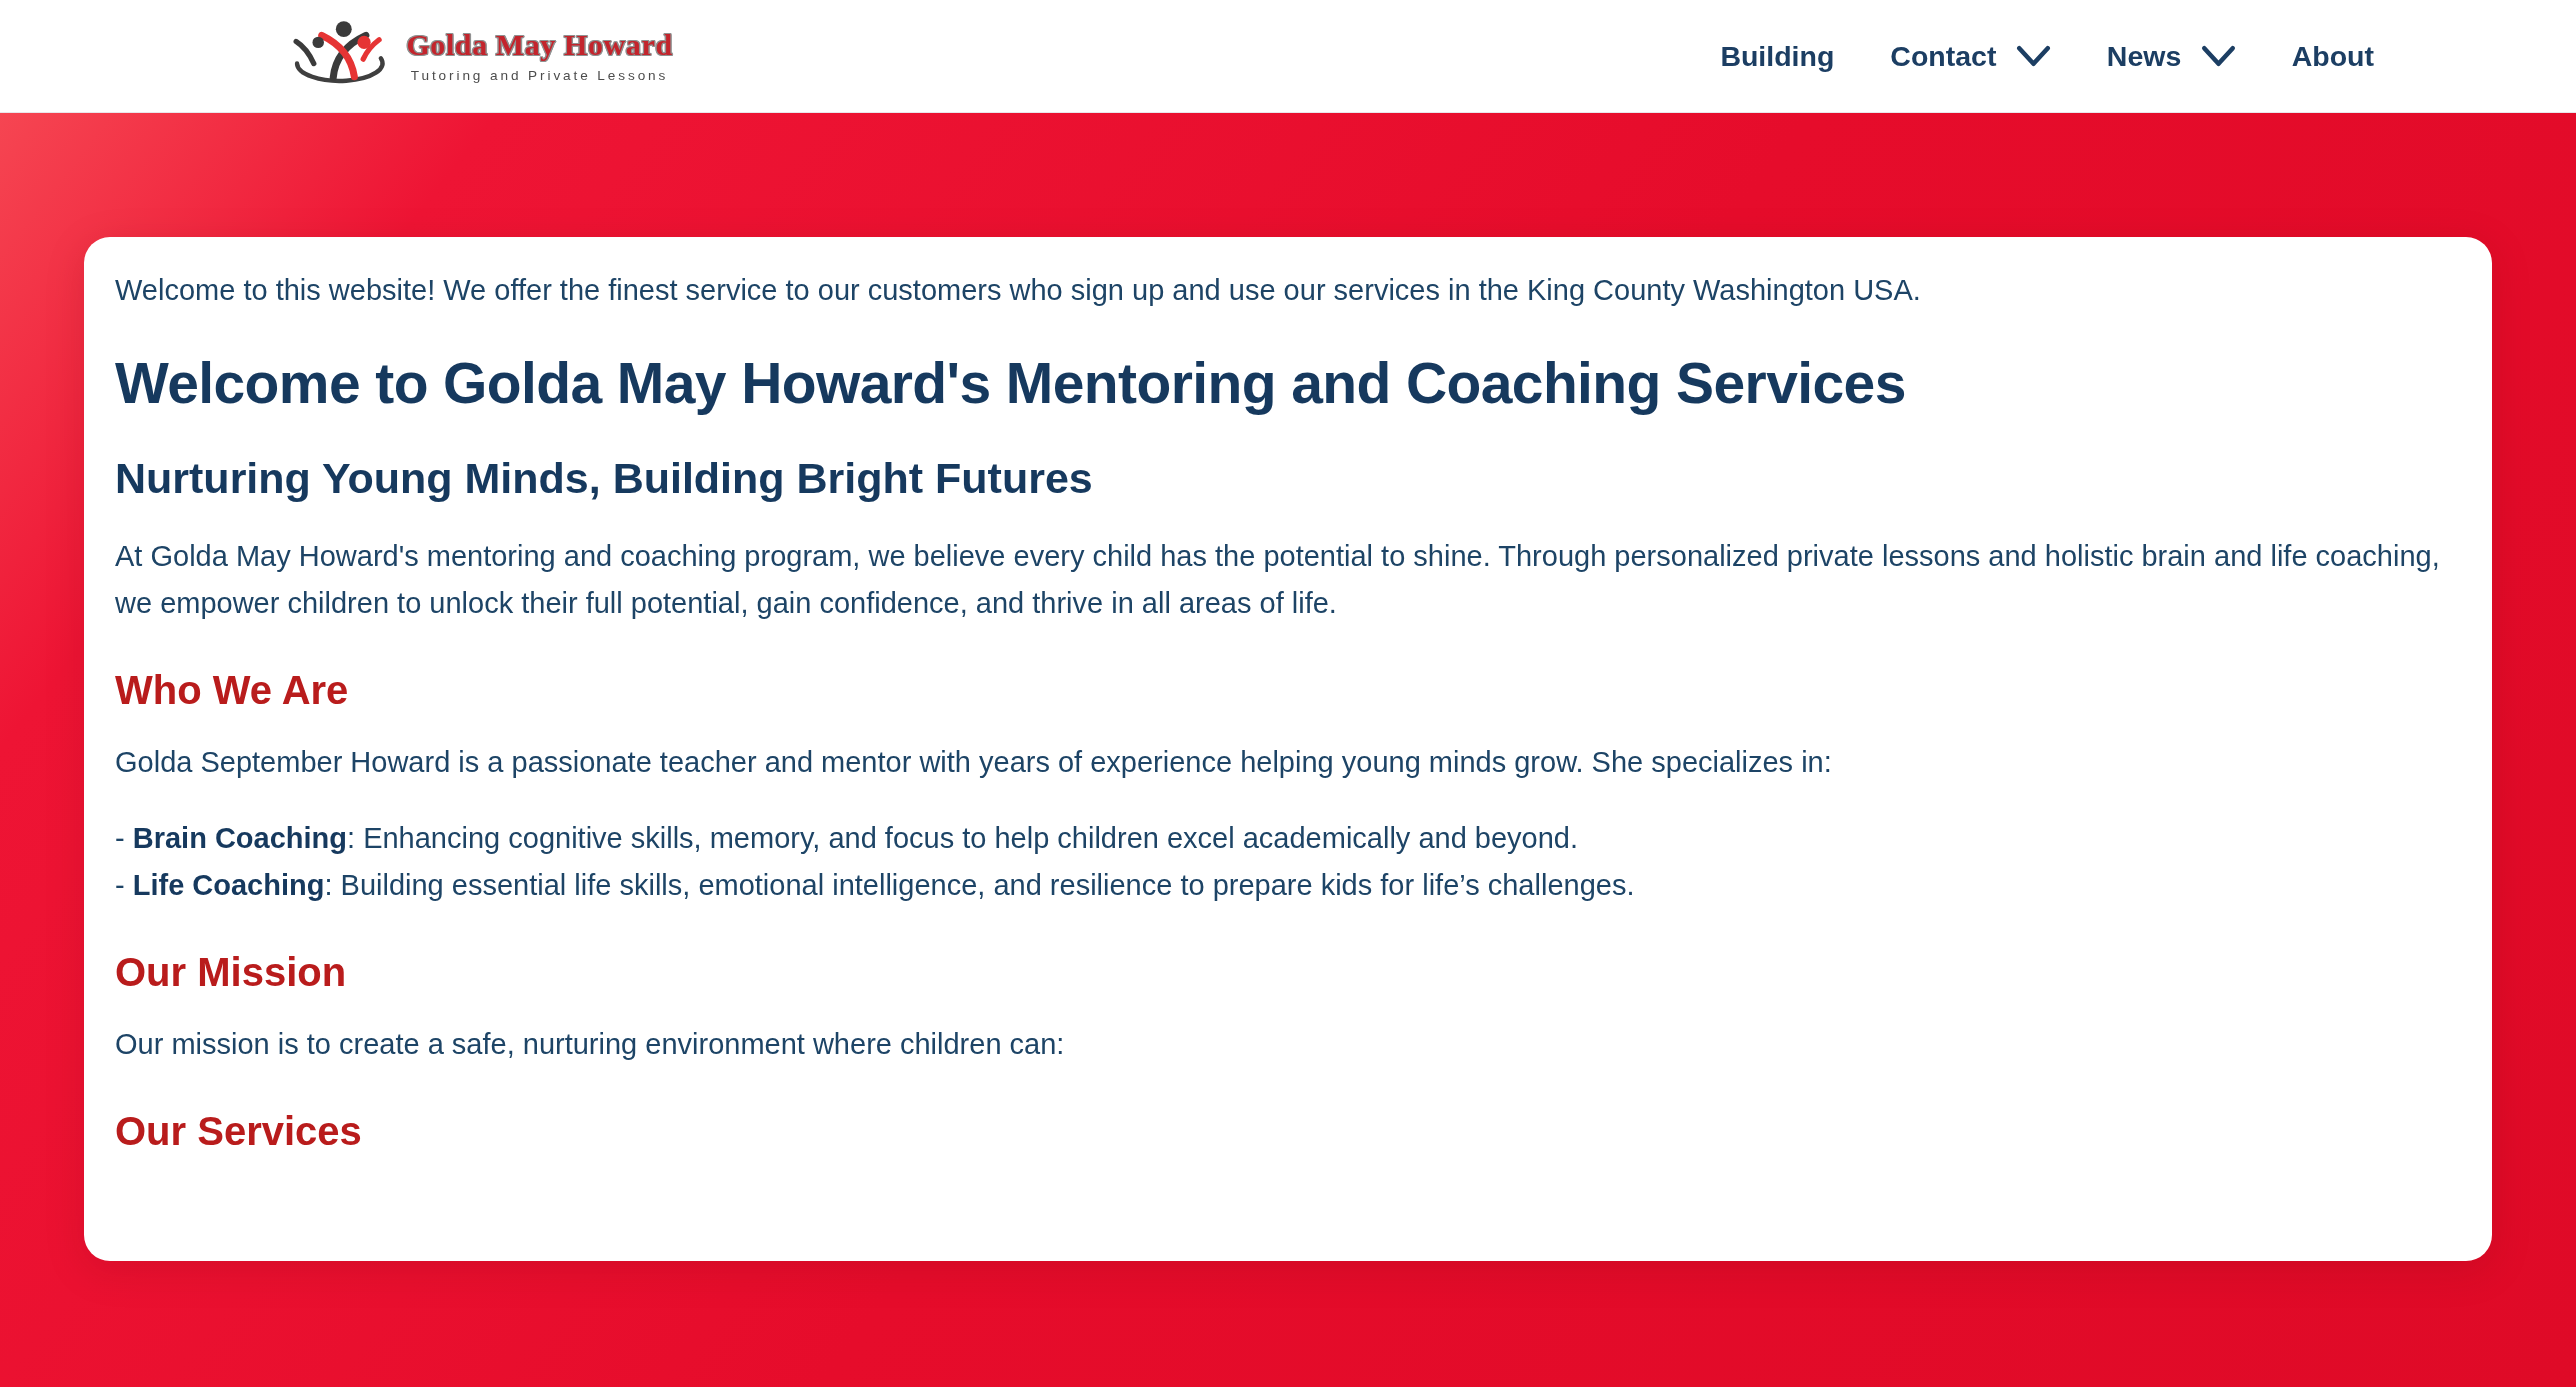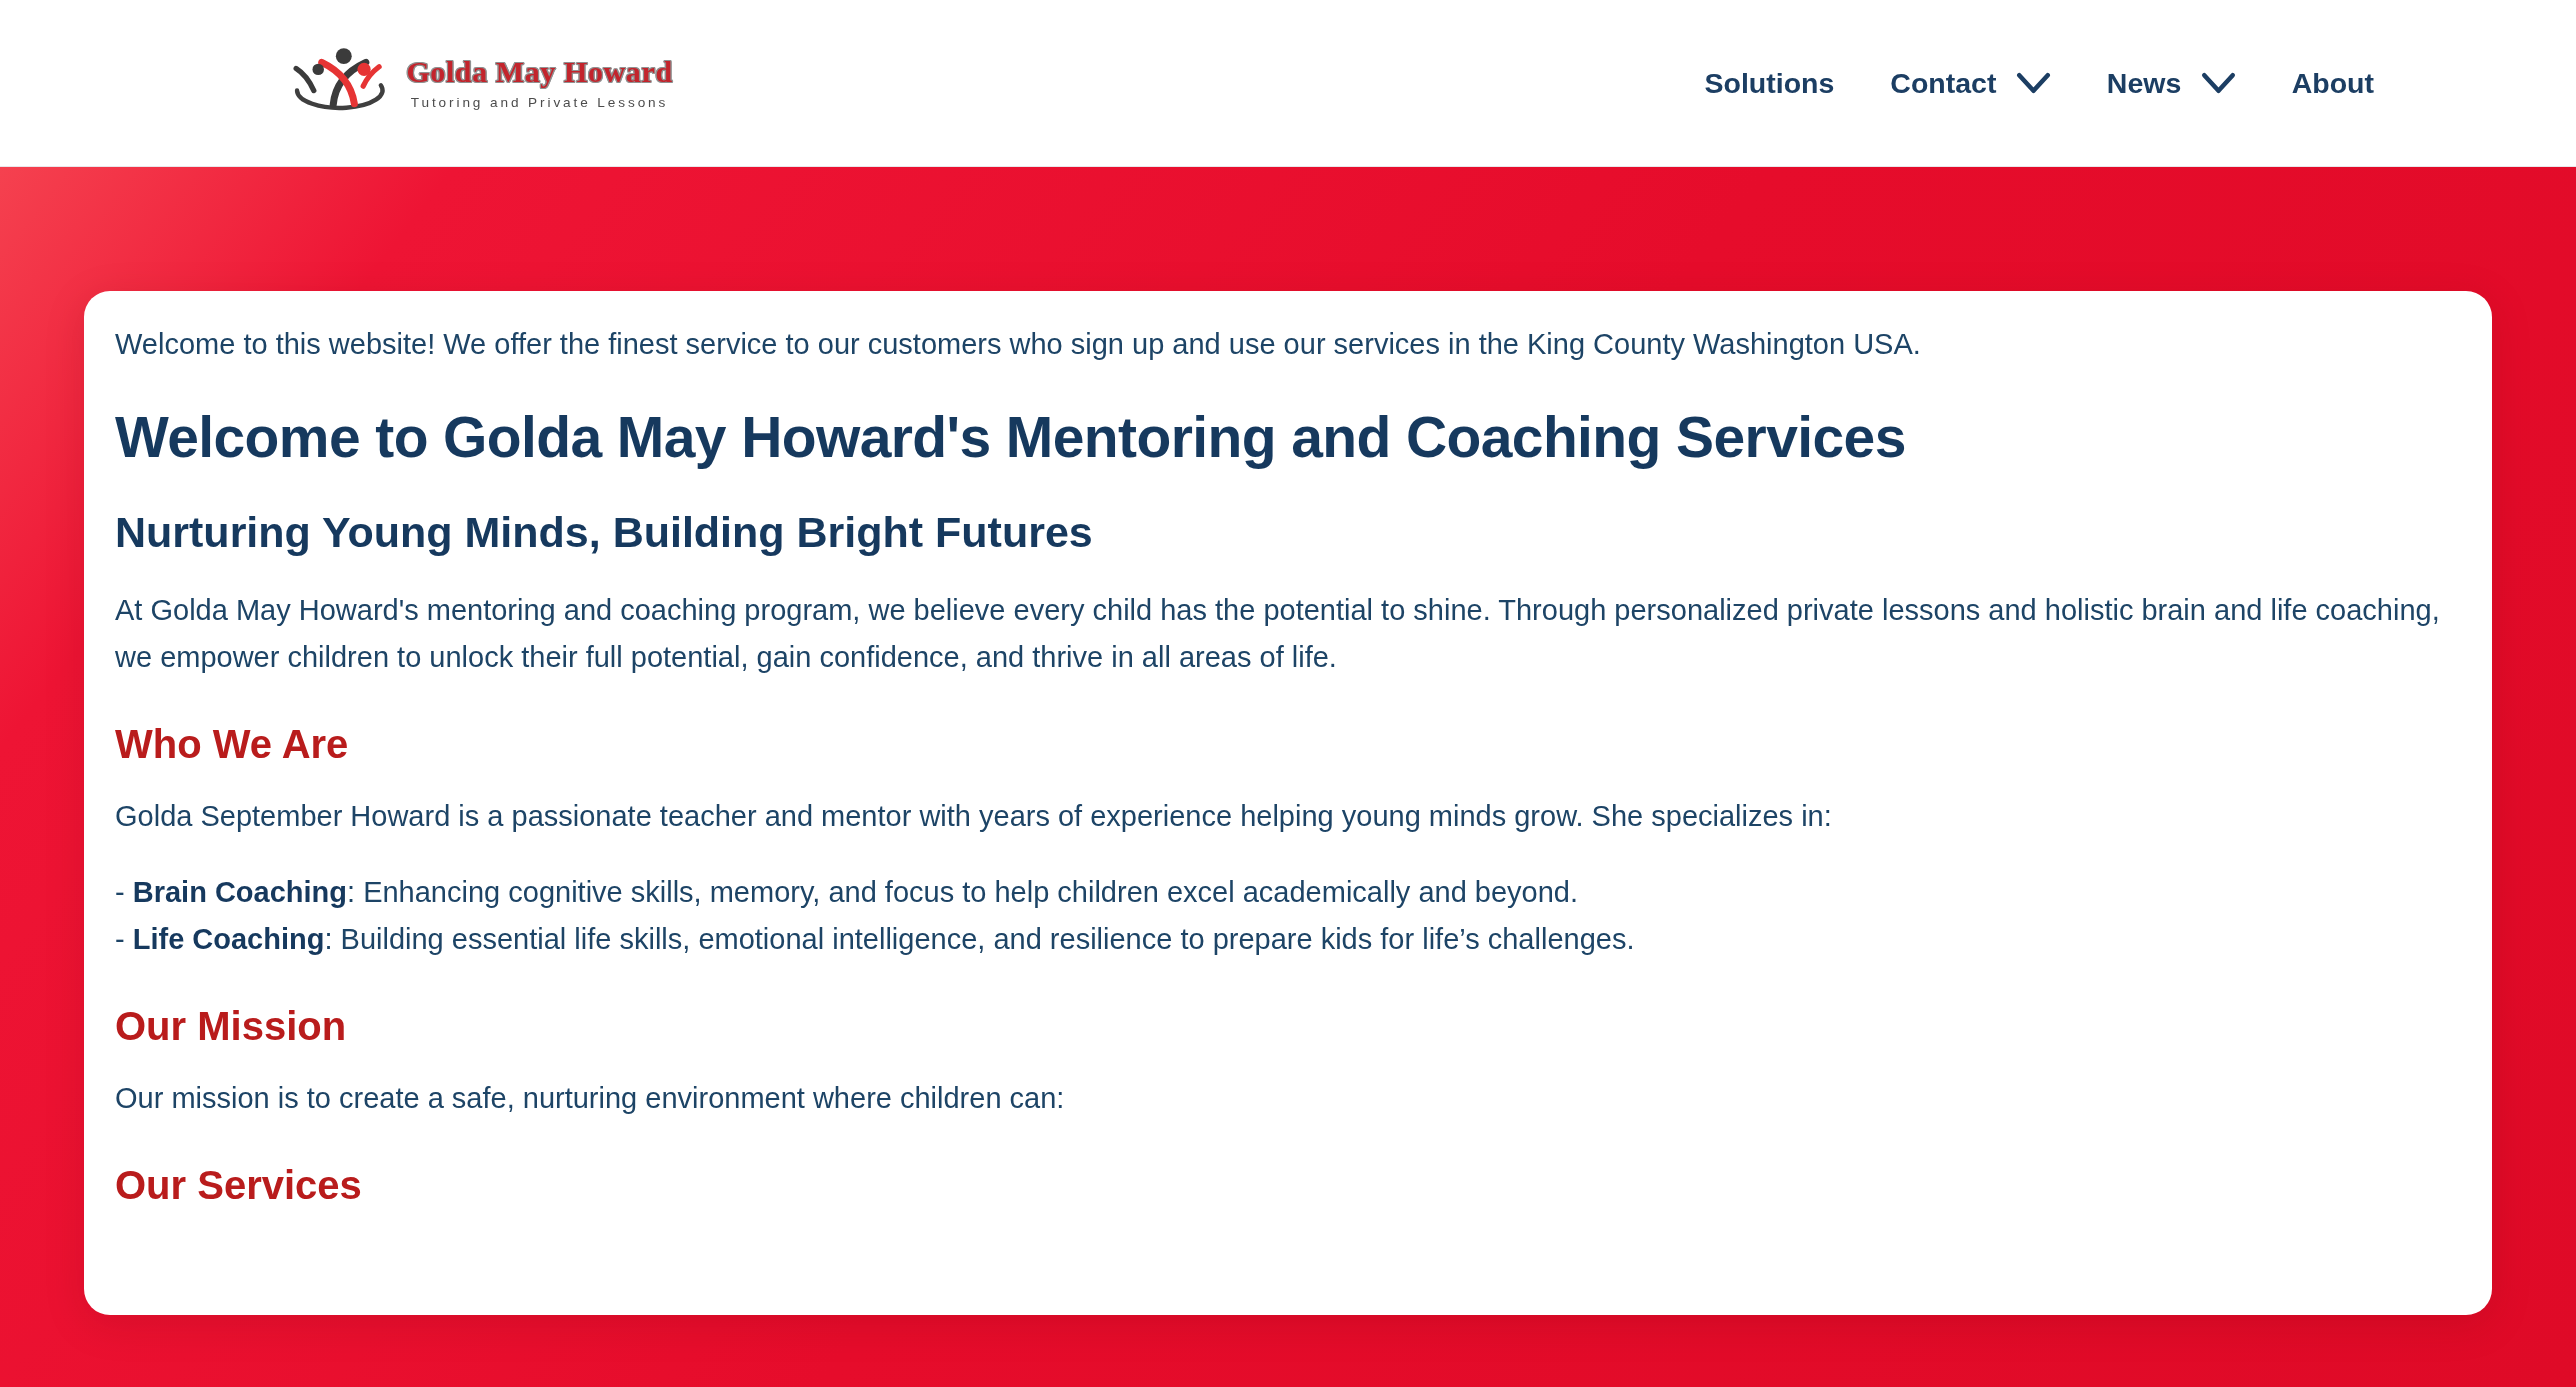--- a/index.html
+++ b/index.html
@@ -8,21 +8,21 @@
     width: 2576px; height: 1387px;
     overflow: hidden;
     font-family: "Liberation Sans", sans-serif;
   }
   body {
     background: linear-gradient(128deg, #f74e57 0%, #ee1434 16%, #e60c2b 52%, #df0a27 100%);
   }
 
   
   header {
-    height: 167px;
+    height: 113px;
     background: #ffffff;
     border-bottom: 1.9px solid #e9e6ea;
     display: flex;
     align-items: center;
     justify-content: space-between;
     padding: 0 202px 0 290px;
   }
   .brand {
     display: flex;
     align-items: center;
@@ -138,21 +138,21 @@
       </svg>
     </span>
     <span class="brand-text">
       <span class="brand-title">Golda May Howard</span>
       <span class="brand-tagline">Tutoring and Private Lessons</span>
     </span>
   </div>
 
   <nav>
     <a class="nav-link">
-      <span>Solutions</span>
+      <span>Building</span>
     </a>
     <a class="nav-link">
       <span>Contact</span>
       <span class="chevron">
         <svg viewBox="0 0 54 34">
             <polyline points="5,5 27,29 49,5" fill="none" stroke="#1c3e63" stroke-width="7" stroke-linecap="round" stroke-linejoin="round"></polyline>
           </svg>
       </span>
     </a>
     <a class="nav-link">

